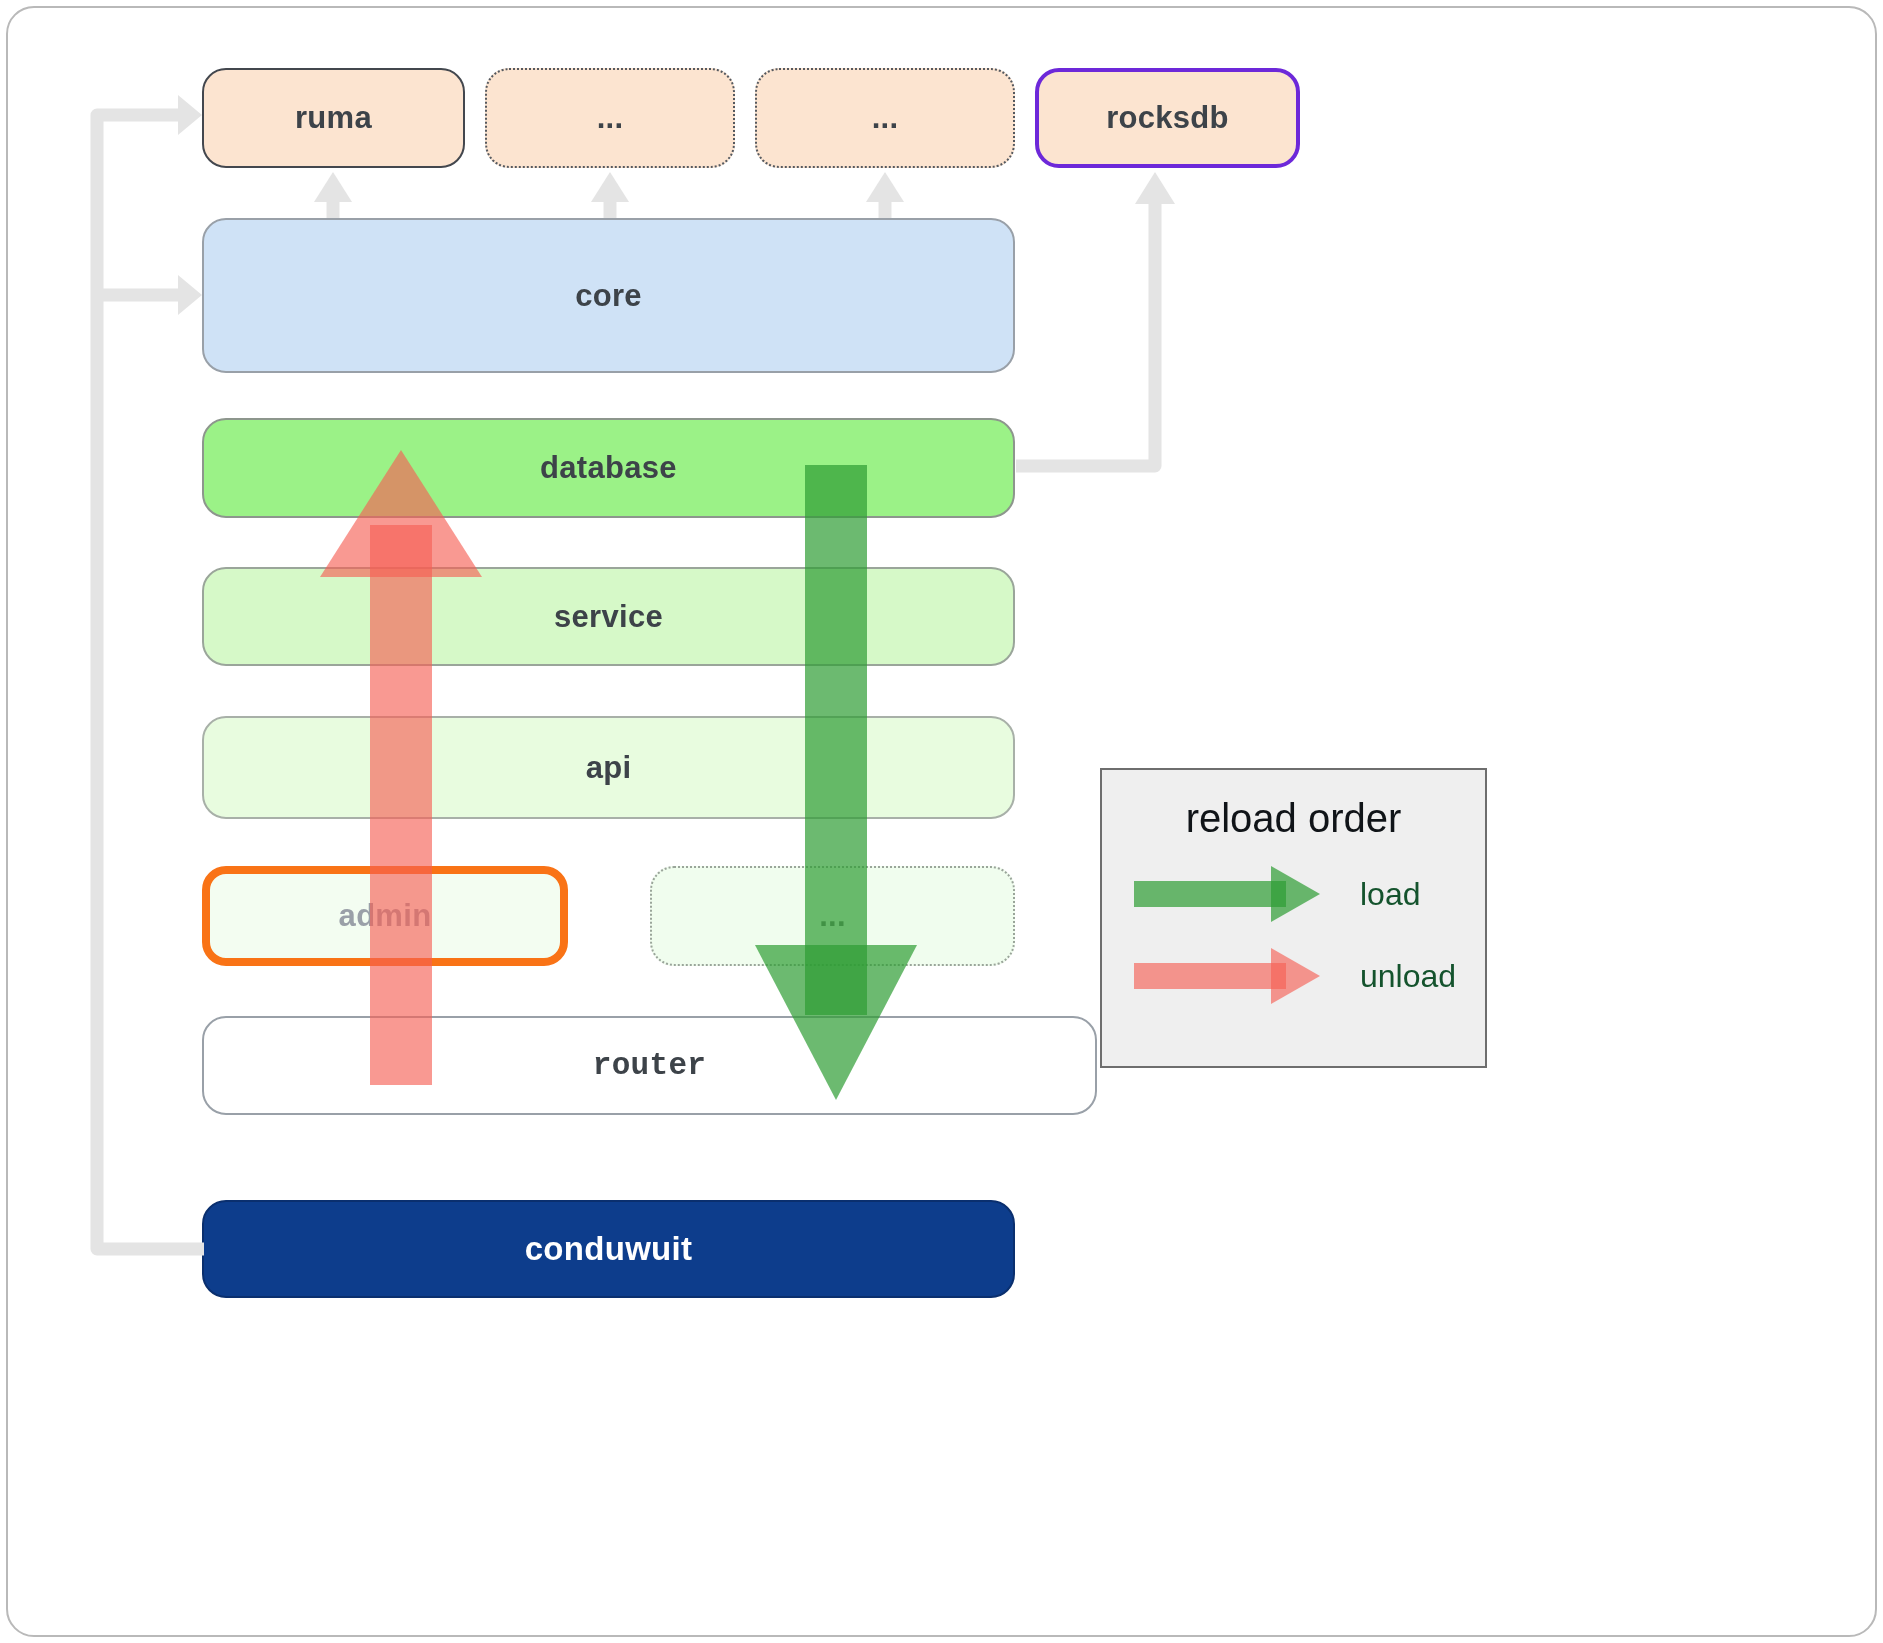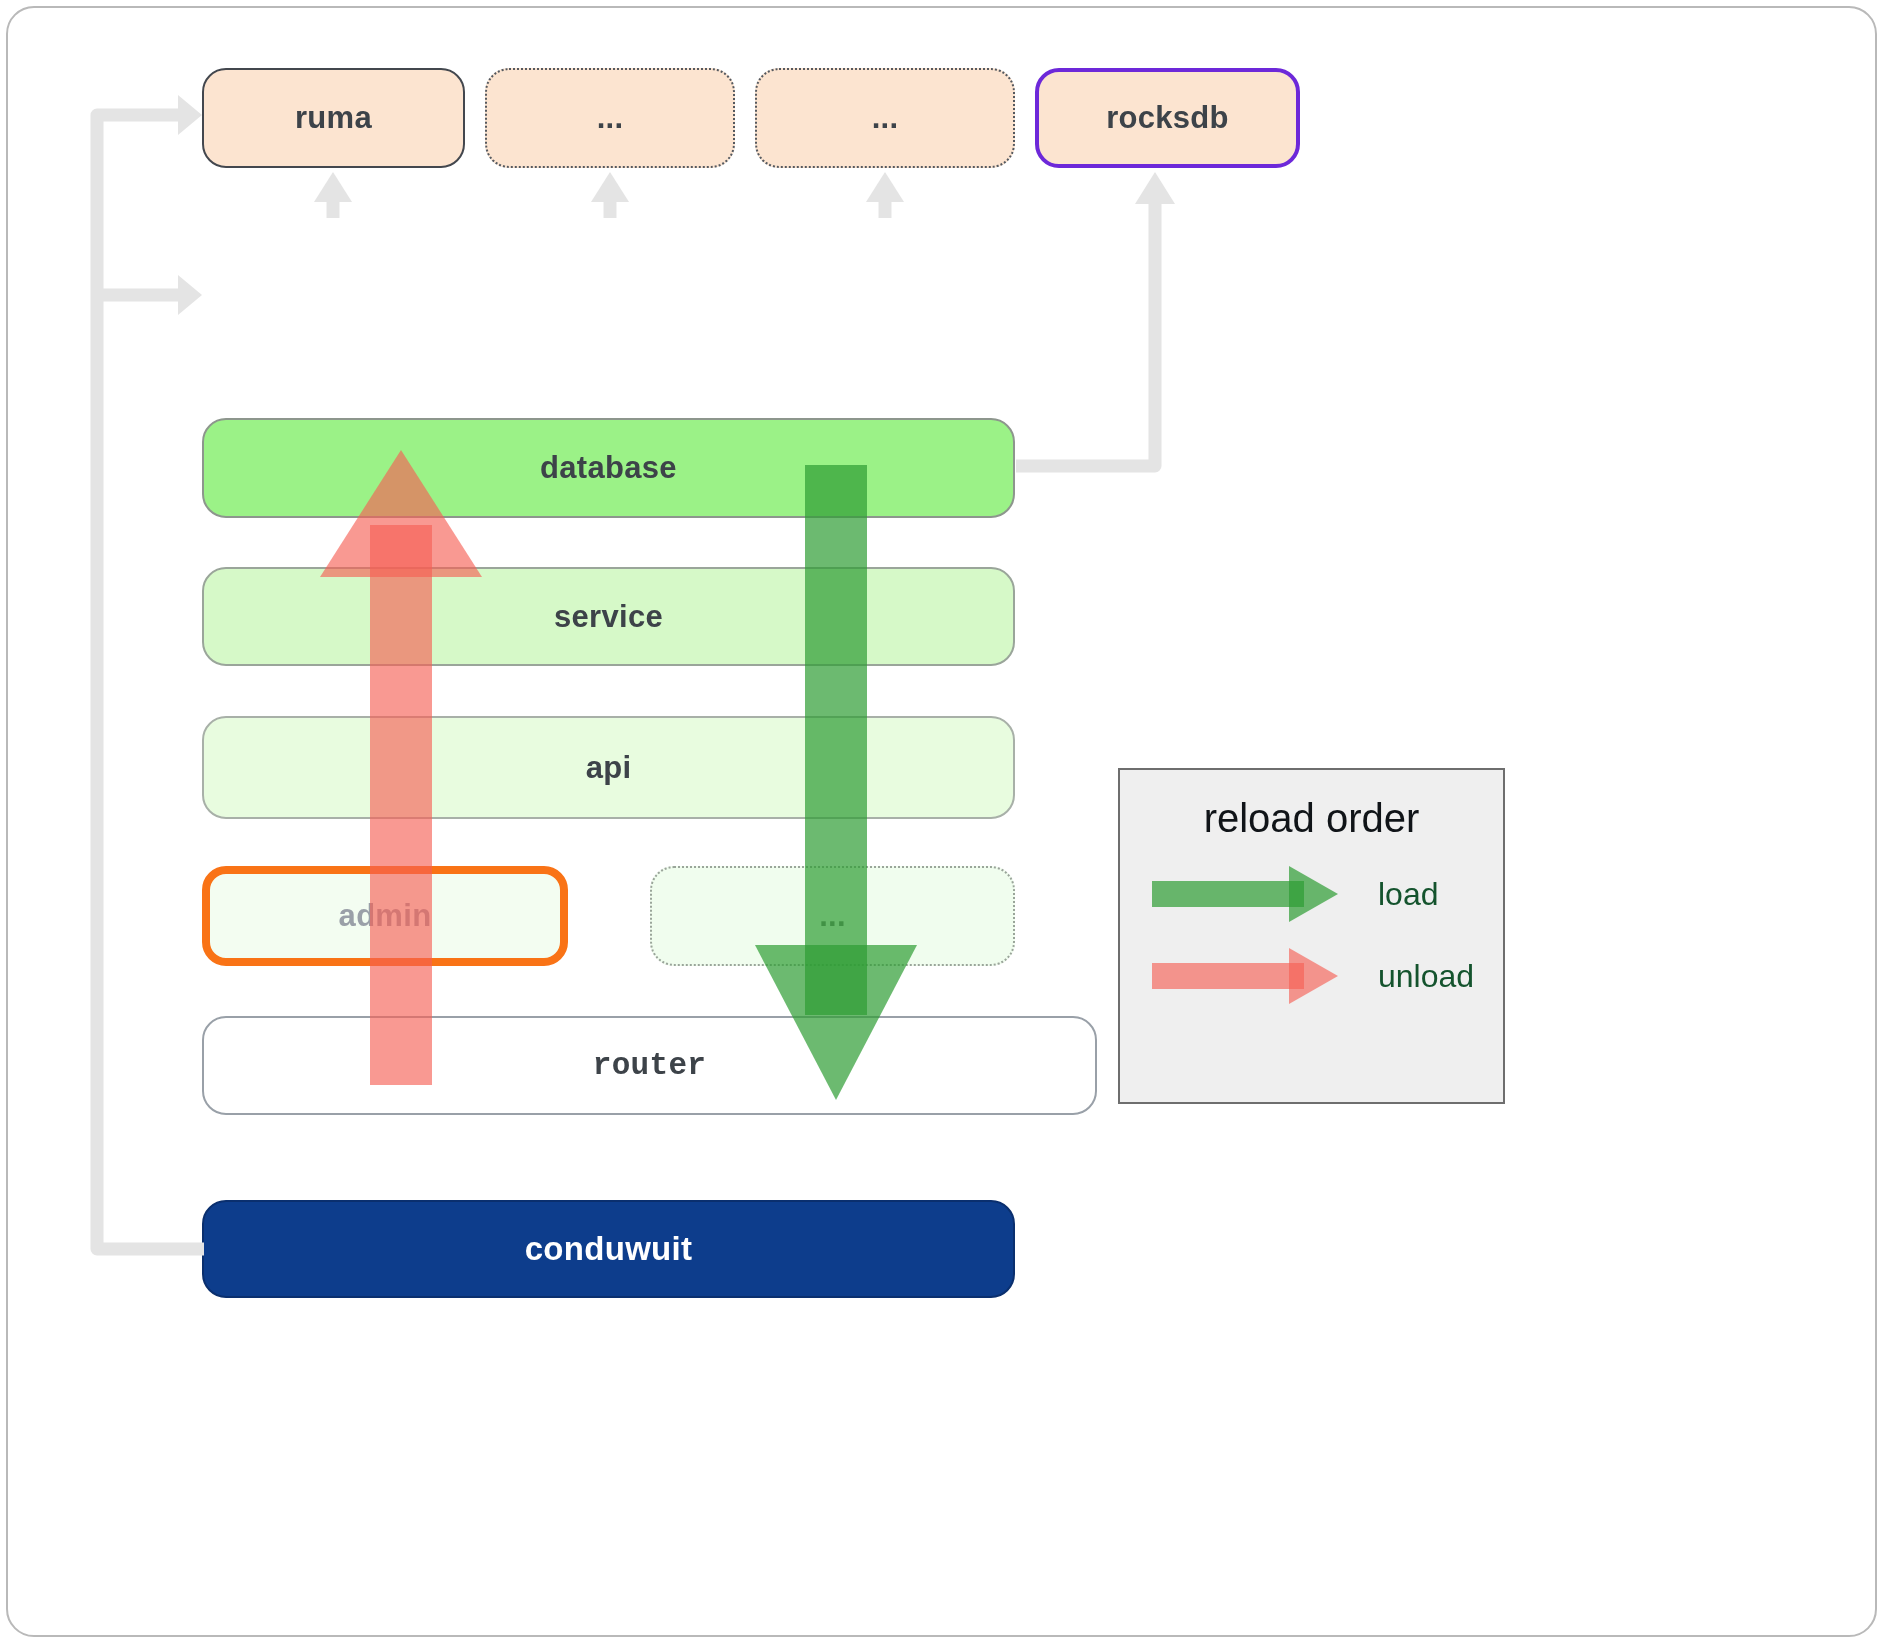--- a/index.html
+++ b/index.html
@@ -64,28 +64,27 @@
   #service   { left: 202px; top: 567px;  width: 813px; height: 99px;  background: var(--service_fill);   border: 2px solid #9aa59a; }
   #api       { left: 202px; top: 716px;  width: 813px; height: 103px; background: var(--api_fill);       border: 2px solid #a8b0a8; }
   #admin     { left: 202px; top: 866px;  width: 366px; height: 100px; background: var(--admin_fill);     border: 8px solid #f97316; color: var(--muted_label); }
   #e3        { left: 650px; top: 866px;  width: 365px; height: 100px; background: var(--ellipsis_fill);  border: 2px dotted #9aa59a; color: #6f7a6f; }
   #router    { left: 202px; top: 1016px; width: 895px; height: 99px;  background: var(--router_fill);    border: 2px solid #99a0a8; font-family: Liberation Mono, monospace; }
   #conduwuit { left: 202px; top: 1200px; width: 813px; height: 98px;  background: var(--conduwuit_fill); border: 2px solid #0a2f6e; color: #ffffff; font-weight: 700; font-size: 33px; }
 
   .legend {
     position: absolute;
     left: 1100px; top: 768px;
-    width: 387px; height: 336px;
+    width: 387px; height: 300px;
     background: var(--legend_bg);
     border: 2px solid #6e6e6e;
     z-index: 2;
     box-sizing: border-box;
     display: flex;
     flex-direction: column;
-    margin-left: 18px;
   }
   .legend-title {
     text-align: center;
     font-size: 40px;
     font-weight: 500;
     color: #101418;
     margin-top: 26px;
   }
   .legend-row {
     display: flex;
@@ -100,20 +99,21 @@
 </head>
 <body>
 
 <div class="canvas">
   <div class="frame"></div>
 
   <div class="node" id="ruma">ruma</div>
   <div class="node" id="e1">...</div>
   <div class="node" id="e2">...</div>
   <div class="node" id="rocksdb">rocksdb</div>
+  <div class="node" id="core">core</div>
   <div class="node" id="database">database</div>
   <div class="node" id="service">service</div>
   <div class="node" id="api">api</div>
   <div class="node" id="admin">admin</div>
   <div class="node" id="e3">...</div>
   <div class="node" id="router">router</div>
   <div class="node" id="conduwuit">conduwuit</div>
 
   <div class="legend">
     <div class="legend-title">reload order</div>

